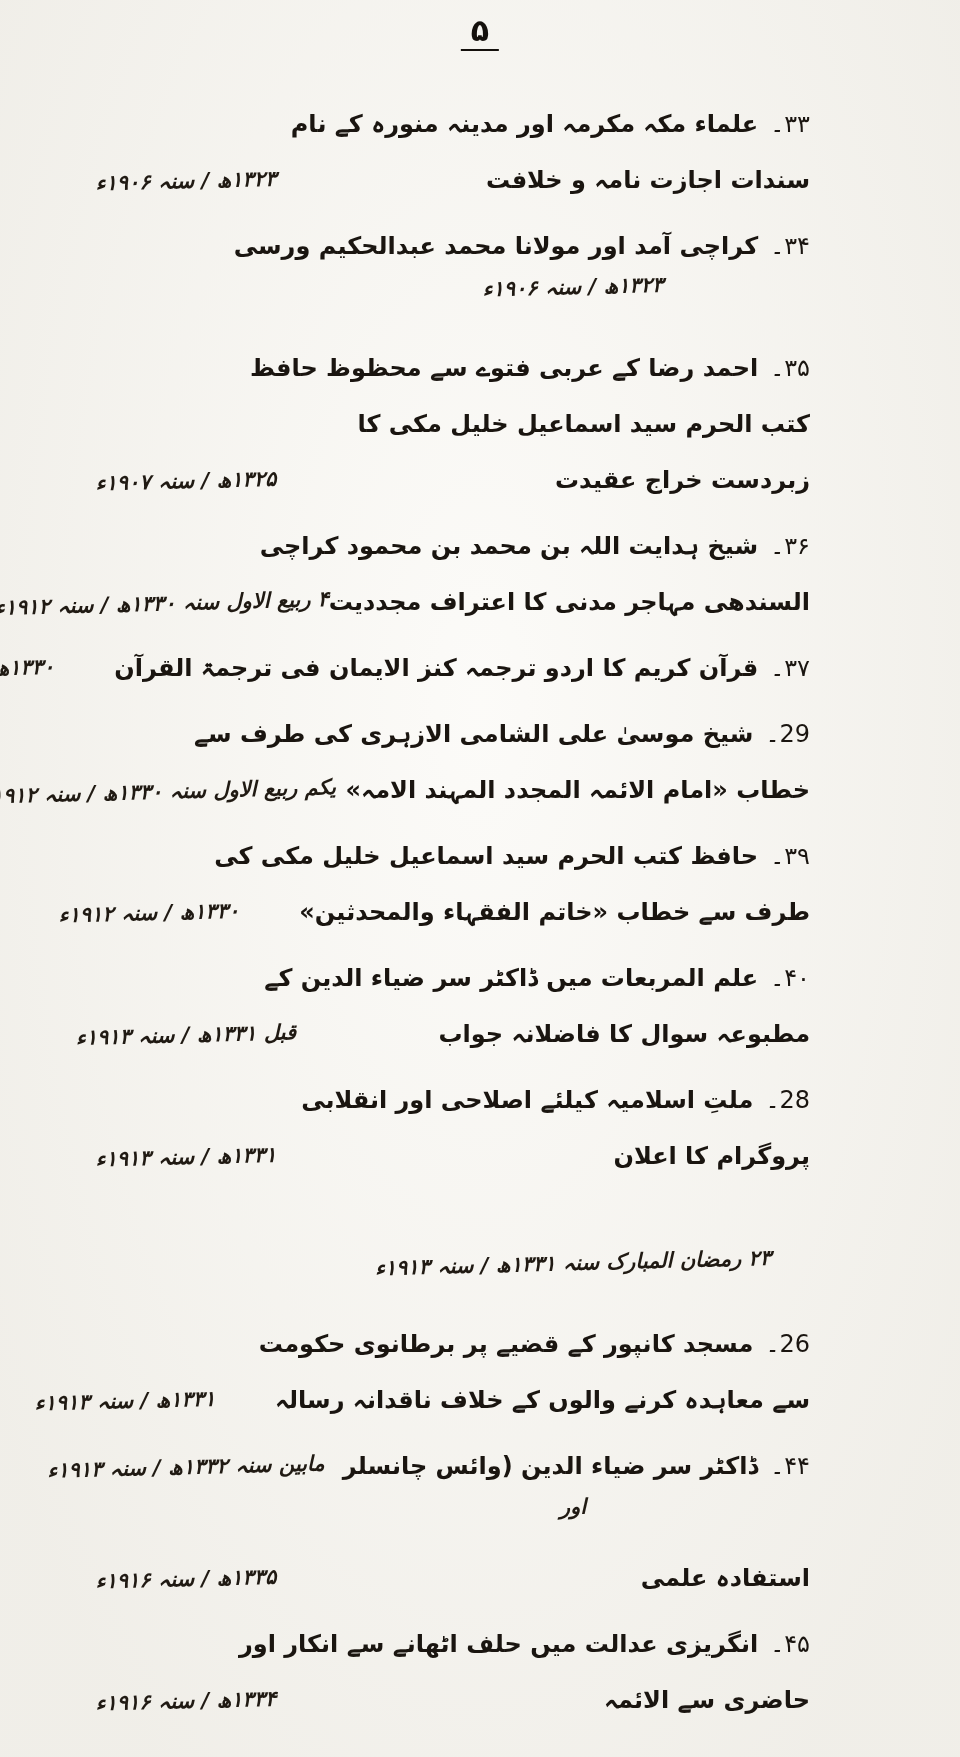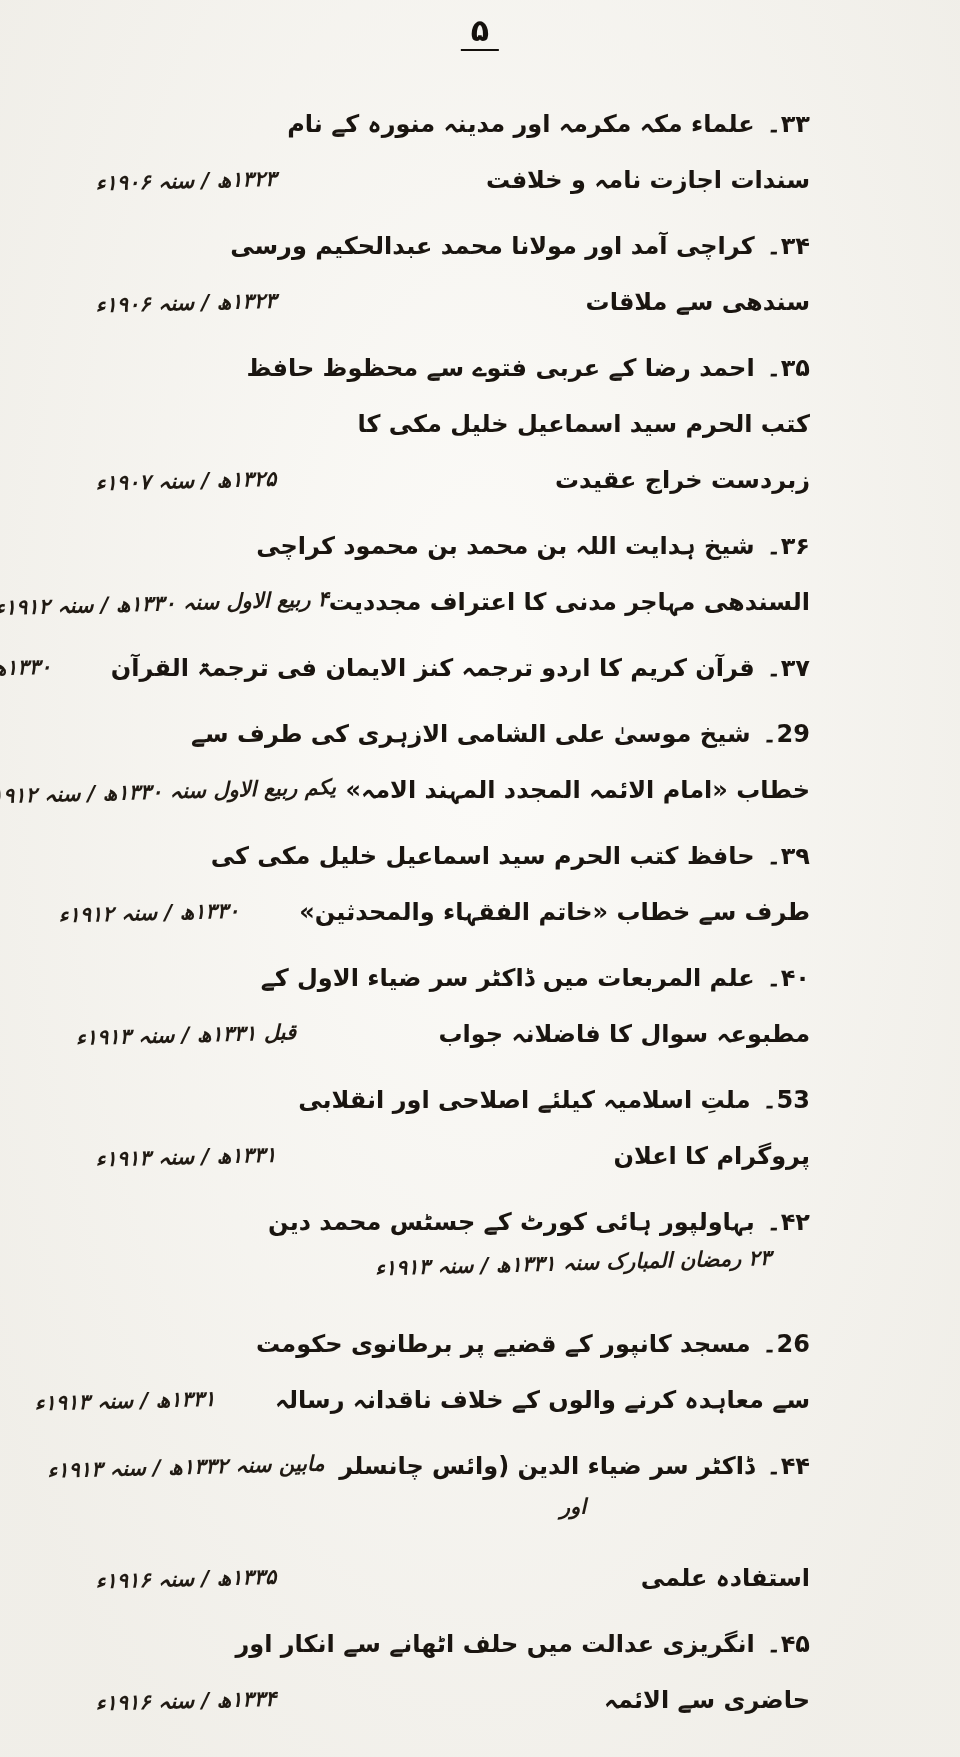--- a/index.html
+++ b/index.html
@@ -46,21 +46,21 @@
   }
   .text-cell {
     text-align: start;
     white-space: nowrap;
     font-size: 24px;
     font-weight: 600;
     color: #1a1510;
     letter-spacing: 0.2px;
   }
   .num {
-    font-weight: 700;
+    font-weight: 400;
     margin-inline-end: 12px;
   }
   .date-cell {
     font-size: 21px;
     font-weight: 600;
     font-style: italic;
     text-align: center;
     white-space: nowrap;
     color: #201a13;
     transform: rotate(-1.5deg);
@@ -83,21 +83,20 @@
           <div class="text-cell"><span>سندات اجازت نامہ و خلافت</span></div>
           <div class="date-cell">۱۳۲۳ھ / سنہ ۱۹۰۶ء</div>
         </div>
       </div>
       <div class="entry">
         <div class="row">
           <div class="text-cell"><span class="num">۳۴۔</span><span>کراچی آمد اور مولانا محمد عبدالحکیم ورسی</span></div>
           <div class="date-cell"></div>
         </div>
         <div class="row">
-          <div class="text-cell"><span>سندھی سے ملاقات</span></div>
           <div class="date-cell">۱۳۲۳ھ / سنہ ۱۹۰۶ء</div>
         </div>
       </div>
       <div class="entry">
         <div class="row">
           <div class="text-cell"><span class="num">۳۵۔</span><span>احمد رضا کے عربی فتوے سے محظوظ حافظ</span></div>
           <div class="date-cell"></div>
         </div>
         <div class="row">
           <div class="text-cell"><span>کتب الحرم سید اسماعیل خلیل مکی کا</span></div>
@@ -139,41 +138,40 @@
           <div class="text-cell"><span class="num">۳۹۔</span><span>حافظ کتب الحرم سید اسماعیل خلیل مکی کی</span></div>
           <div class="date-cell"></div>
         </div>
         <div class="row">
           <div class="text-cell"><span>طرف سے خطاب «خاتم الفقہاء والمحدثین»</span></div>
           <div class="date-cell">۱۳۳۰ھ / سنہ ۱۹۱۲ء</div>
         </div>
       </div>
       <div class="entry">
         <div class="row">
-          <div class="text-cell"><span class="num">۴۰۔</span><span>علم المربعات میں ڈاکٹر سر ضیاء الاول کے</span></div>
+          <div class="text-cell"><span class="num">۴۰۔</span><span>علم المربعات میں ڈاکٹر سر ضیاء الدین کے</span></div>
           <div class="date-cell"></div>
         </div>
         <div class="row">
           <div class="text-cell"><span>مطبوعہ سوال کا فاضلانہ جواب</span></div>
           <div class="date-cell">قبل ۱۳۳۱ھ / سنہ ۱۹۱۳ء</div>
         </div>
       </div>
       <div class="entry">
         <div class="row">
-          <div class="text-cell"><span class="num">53۔</span><span>ملتِ اسلامیہ کیلئے اصلاحی اور انقلابی</span></div>
+          <div class="text-cell"><span class="num">28۔</span><span>ملتِ اسلامیہ کیلئے اصلاحی اور انقلابی</span></div>
           <div class="date-cell"></div>
         </div>
         <div class="row">
           <div class="text-cell"><span>پروگرام کا اعلان</span></div>
           <div class="date-cell">۱۳۳۱ھ / سنہ ۱۹۱۳ء</div>
         </div>
       </div>
       <div class="entry">
         <div class="row">
-          <div class="text-cell"><span class="num">۴۲۔</span><span>بہاولپور ہائی کورٹ کے جسٹس محمد دین</span></div>
           <div class="date-cell"></div>
         </div>
         <div class="row">
           <div class="date-cell">۲۳ رمضان المبارک سنہ ۱۳۳۱ھ / سنہ ۱۹۱۳ء</div>
         </div>
       </div>
       <div class="entry">
         <div class="row">
           <div class="text-cell"><span class="num">26۔</span><span>مسجد کانپور کے قضیے پر برطانوی حکومت</span></div>
           <div class="date-cell"></div>

